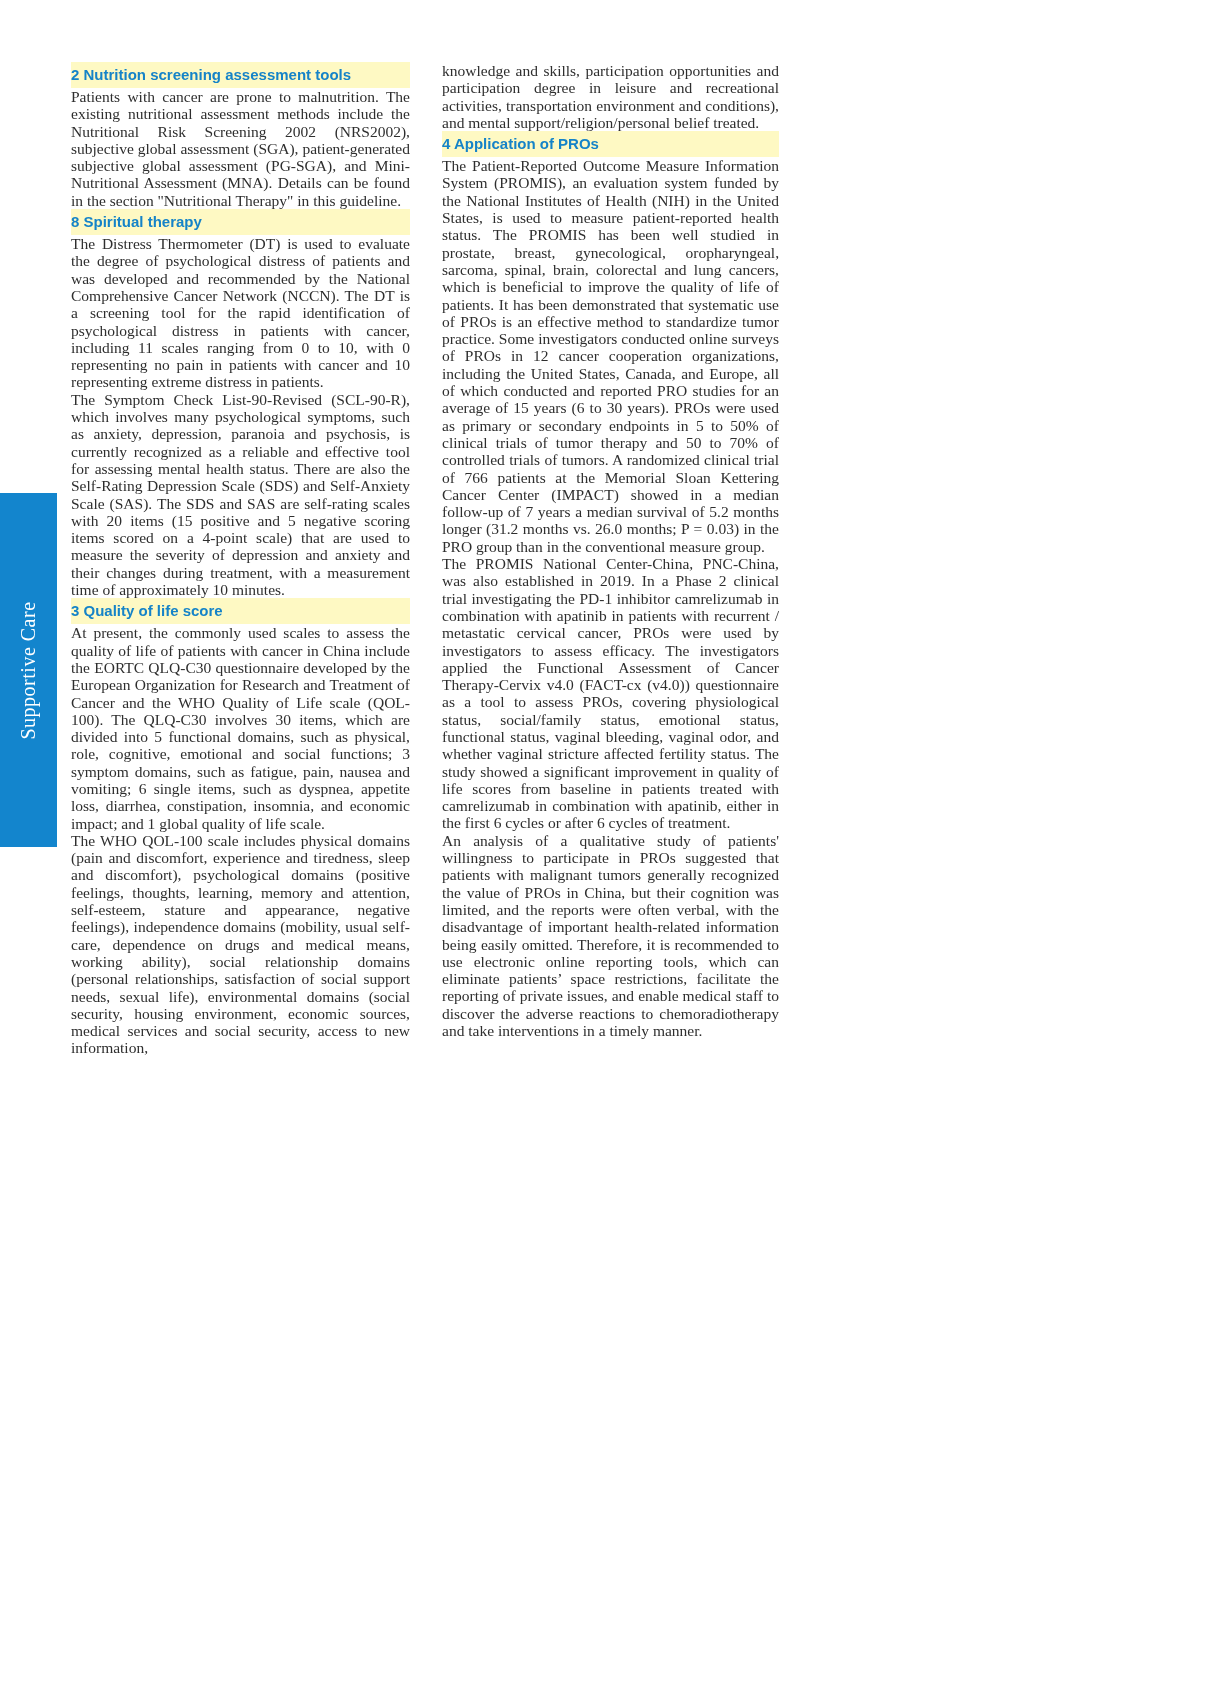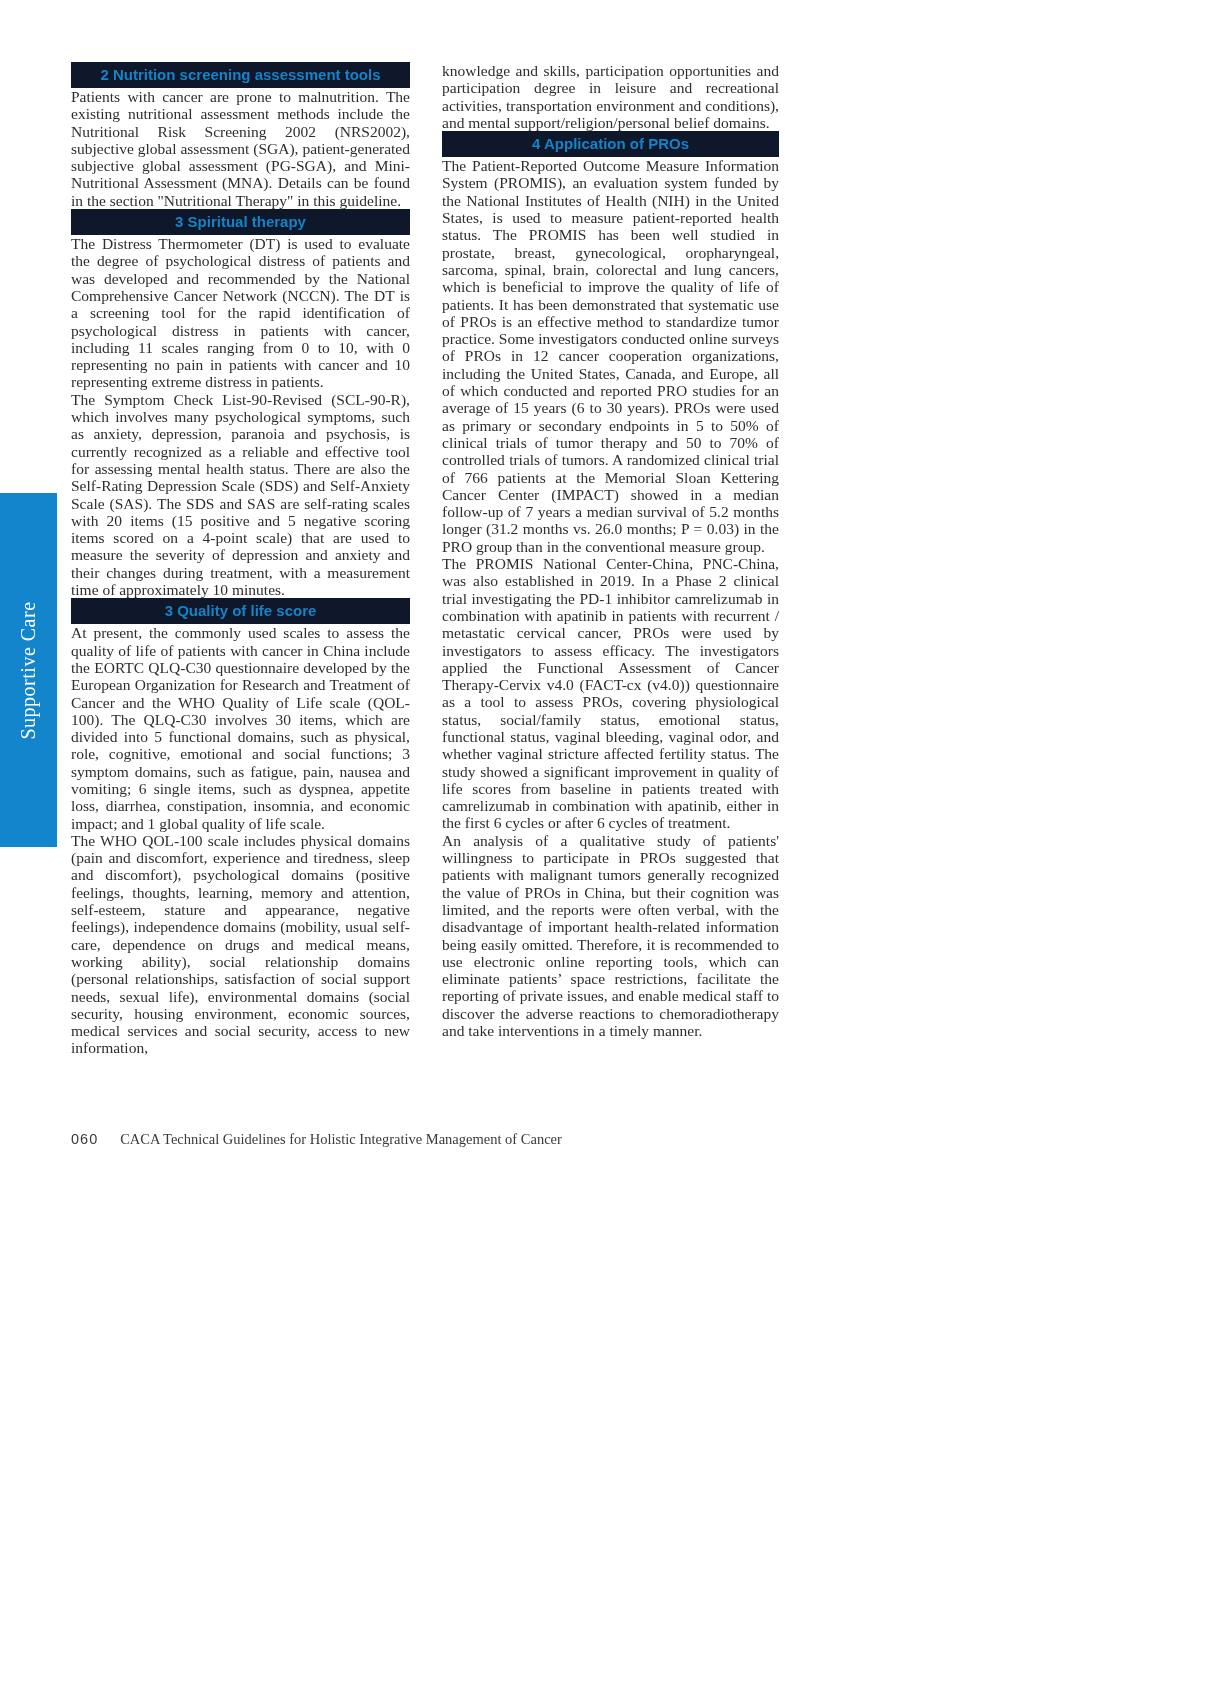--- a/index.html
+++ b/index.html
@@ -40,28 +40,28 @@
     position: absolute;
     top: 62px;
     color: #2e2e2e;
     font-size: 15.5px;
     line-height: 17.3px;
   }
   .col-left  { left: 71px;  width: 339px; }
   .col-right { left: 442px; width: 337px; }
 
   .sec-header {
-    background: #0f172a;
+    background: #fef9c3;
     color: #1583c8;
     font-family: "Liberation Sans", sans-serif;
     font-weight: bold;
     font-size: 15px;
     line-height: 26px;
     height: 26px;
-    text-align: center;
+    text-align: left;
     margin: 0;
   }
 
   .col p {
     margin: 0;
     text-align: justify;
   }
 
   
   .footer {
@@ -88,34 +88,30 @@
 
 <div class="page">
 
   <div class="side-tab">
     <span class="tab-label">Supportive Care</span>
   </div>
 
   <div class="col col-left">
     <div class="sec-header">2 Nutrition screening assessment tools</div>
     <p>Patients with cancer are prone to malnutrition. The existing nutritional assessment methods include the Nutritional Risk Screening 2002 (NRS2002), subjective global assessment (SGA), patient-generated subjective global assessment (PG-SGA), and Mini-Nutritional Assessment (MNA). Details can be found in the section "Nutritional Therapy" in this guideline.</p>
-    <div class="sec-header">3 Spiritual therapy</div>
+    <div class="sec-header">8 Spiritual therapy</div>
     <p>The Distress Thermometer (DT) is used to evaluate the degree of psychological distress of patients and was developed and recommended by the National Comprehensive Cancer Network (NCCN). The DT is a screening tool for the rapid identification of psychological distress in patients with cancer, including 11 scales ranging from 0 to 10, with 0 representing no pain in patients with cancer and 10 representing extreme distress in patients.</p>
     <p>The Symptom Check List-90-Revised (SCL-90-R), which involves many psychological symptoms, such as anxiety, depression, paranoia and psychosis, is currently recognized as a reliable and effective tool for assessing mental health status. There are also the Self-Rating Depression Scale (SDS) and Self-Anxiety Scale (SAS). The SDS and SAS are self-rating scales with 20 items (15 positive and 5 negative scoring items scored on a 4-point scale) that are used to measure the severity of depression and anxiety and their changes during treatment, with a measurement time of approximately 10 minutes.</p>
     <div class="sec-header">3 Quality of life score</div>
     <p>At present, the commonly used scales to assess the quality of life of patients with cancer in China include the EORTC QLQ-C30 questionnaire developed by the European Organization for Research and Treatment of Cancer and the WHO Quality of Life scale (QOL-100). The QLQ-C30 involves 30 items, which are divided into 5 functional domains, such as physical, role, cognitive, emotional and social functions; 3 symptom domains, such as fatigue, pain, nausea and vomiting; 6 single items, such as dyspnea, appetite loss, diarrhea, constipation, insomnia, and economic impact; and 1 global quality of life scale.</p>
     <p>The WHO QOL-100 scale includes physical domains (pain and discomfort, experience and tiredness, sleep and discomfort), psychological domains (positive feelings, thoughts, learning, memory and attention, self-esteem, stature and appearance, negative feelings), independence domains (mobility, usual self-care, dependence on drugs and medical means, working ability), social relationship domains (personal relationships, satisfaction of social support needs, sexual life), environmental domains (social security, housing environment, economic sources, medical services and social security, access to new information,</p>
   </div>
 
   <div class="col col-right">
-    <p>knowledge and skills, participation opportunities and participation degree in leisure and recreational activities, transportation environment and conditions), and mental support/religion/personal belief domains.</p>
+    <p>knowledge and skills, participation opportunities and participation degree in leisure and recreational activities, transportation environment and conditions), and mental support/religion/personal belief treated.</p>
     <div class="sec-header">4 Application of PROs</div>
     <p>The Patient-Reported Outcome Measure Information System (PROMIS), an evaluation system funded by the National Institutes of Health (NIH) in the United States, is used to measure patient-reported health status. The PROMIS has been well studied in prostate, breast, gynecological, oropharyngeal, sarcoma, spinal, brain, colorectal and lung cancers, which is beneficial to improve the quality of life of patients. It has been demonstrated that systematic use of PROs is an effective method to standardize tumor practice. Some investigators conducted online surveys of PROs in 12 cancer cooperation organizations, including the United States, Canada, and Europe, all of which conducted and reported PRO studies for an average of 15 years (6 to 30 years). PROs were used as primary or secondary endpoints in 5 to 50% of clinical trials of tumor therapy and 50 to 70% of controlled trials of tumors. A randomized clinical trial of 766 patients at the Memorial Sloan Kettering Cancer Center (IMPACT) showed in a median follow-up of 7 years a median survival of 5.2 months longer (31.2 months vs. 26.0 months; P = 0.03) in the PRO group than in the conventional measure group.</p>
     <p>The PROMIS National Center-China, PNC-China, was also established in 2019. In a Phase 2 clinical trial investigating the PD-1 inhibitor camrelizumab in combination with apatinib in patients with recurrent / metastatic cervical cancer, PROs were used by investigators to assess efficacy. The investigators applied the Functional Assessment of Cancer Therapy-Cervix v4.0 (FACT-cx (v4.0)) questionnaire as a tool to assess PROs, covering physiological status, social/family status, emotional status, functional status, vaginal bleeding, vaginal odor, and whether vaginal stricture affected fertility status. The study showed a significant improvement in quality of life scores from baseline in patients treated with camrelizumab in combination with apatinib, either in the first 6 cycles or after 6 cycles of treatment.</p>
     <p>An analysis of a qualitative study of patients' willingness to participate in PROs suggested that patients with malignant tumors generally recognized the value of PROs in China, but their cognition was limited, and the reports were often verbal, with the disadvantage of important health-related information being easily omitted. Therefore, it is recommended to use electronic online reporting tools, which can eliminate patients’ space restrictions, facilitate the reporting of private issues, and enable medical staff to discover the adverse reactions to chemoradiotherapy and take interventions in a timely manner.</p>
   </div>
 
-  <div class="footer">
-    <span class="page-number">060</span>
-    <span class="footer-title">CACA Technical Guidelines for Holistic Integrative Management of Cancer</span>
-  </div>
 
 </div>
 
 </body></html>

